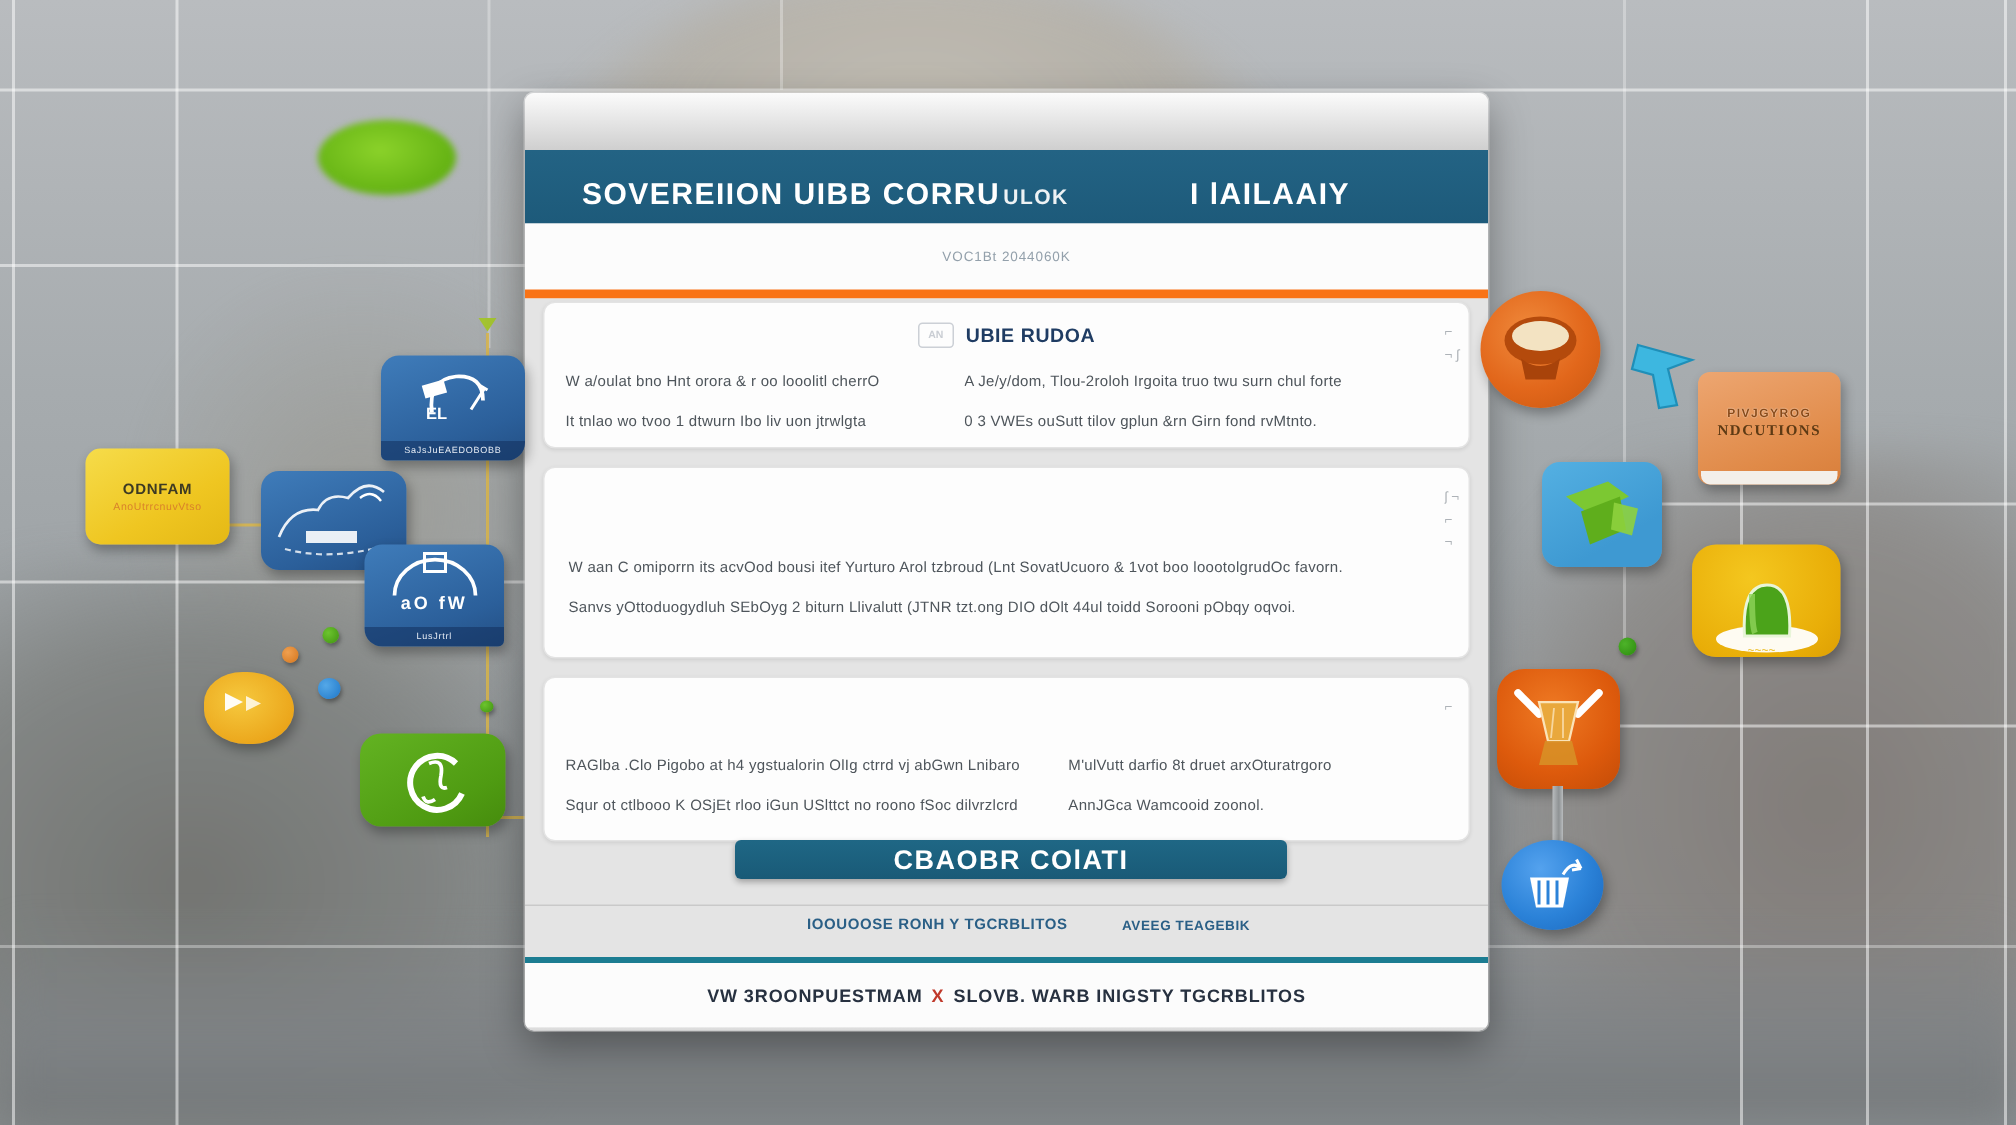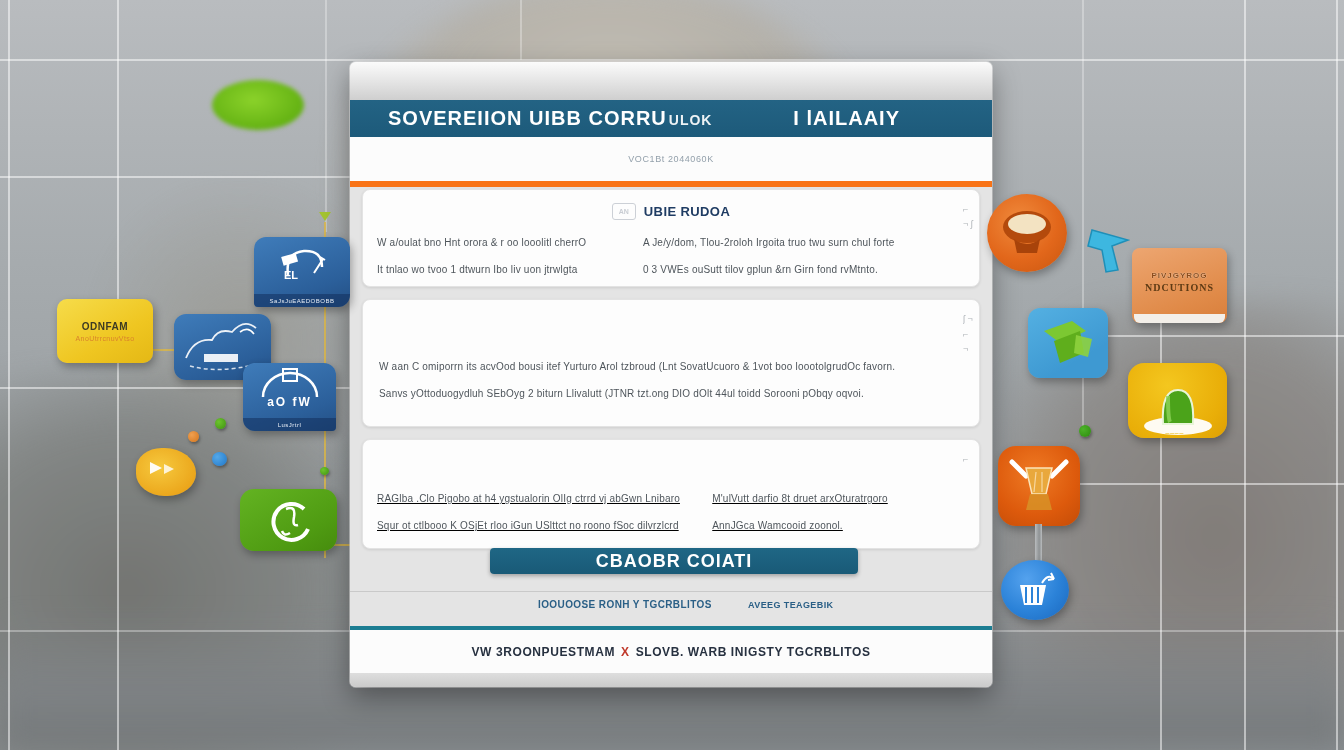--- a/index.html
+++ b/index.html
@@ -29,21 +29,21 @@
   #main-panel{
     position:absolute;left:350px;top:62px;width:642px;height:625px;
     background:#efefef;border-radius:6px;
     box-shadow:0 10px 28px rgba(0,0,0,.38),0 0 0 1px rgba(255,255,255,.55);
     overflow:hidden;
   }
   #panel-topstrip{height:38px;background:linear-gradient(180deg,#fbfbfb 0%,#e3e3e3 55%,#cfcfcf 100%);}
   #panel-header{
     height:37px;background:linear-gradient(180deg,#236384 0%,#1d5a7a 100%);
     display:flex;align-items:center;justify-content:space-between;
-    padding:0 30px 0 38px;color:#fff;font-weight:bold;font-size:20px;letter-spacing:1px;
+    padding:12px 30px 0 38px;color:#fff;font-weight:bold;font-size:20px;letter-spacing:1px;
   }
   #panel-header .small-part{font-size:14px;font-weight:bold;opacity:.92;margin-left:2px;}
   #panel-header .title-right{padding-right:62px;}
   #panel-sub{
     height:44px;background:#fcfcfc;border-bottom:6px solid #f97316;
     display:flex;align-items:center;justify-content:center;
     font-size:9px;color:#93a0ab;letter-spacing:.6px;
   }
   #panel-body{position:relative;height:439px;background:#e4e4e4;}
   .card{
@@ -63,21 +63,21 @@
     width:22px;height:15px;border:1px solid #ccd0d6;border-radius:3px;
     color:#c9cdd3;font-size:7px;font-weight:bold;display:flex;align-items:center;justify-content:center;
   }
   .card-title{font-size:13px;font-weight:bold;color:#1f3c63;letter-spacing:.4px;}
   .card-cols{display:flex;padding:0 24px 0 14px;}
   .card-line{font-size:10px;color:#4e555b;line-height:27px;letter-spacing:.2px;white-space:nowrap;overflow:hidden;}
   #card-1 .card-cols{margin-top:9px;}
   #card-1 .col-l{width:46%;}
   #card-1 .col-r{width:54%;}
   #card-2 .card-lines{padding:53px 24px 0 16px;}
-  #card-3 .card-cols{padding-top:45px;text-decoration:underline;}
+  #card-3 .card-cols{padding-top:45px;}
   #card-3 .col-l{width:58%;}
   #card-3 .col-r{width:42%;}
   #main-button{
     position:absolute;top:361px;left:140px;width:368px;height:26px;
     background:linear-gradient(180deg,#1f6785 0%,#195a77 100%);
     border:none;border-radius:4px;color:#fff;font-weight:bold;font-size:18px;letter-spacing:1px;
     font-family:"Liberation Sans",sans-serif;box-shadow:0 2px 4px rgba(0,0,0,.3);cursor:pointer;
   }
   #body-divider{position:absolute;top:404px;left:0;right:0;height:1px;background:#c9c9c9;}
   .footer-link{position:absolute;color:#2a5f86;font-weight:bold;cursor:pointer;}

